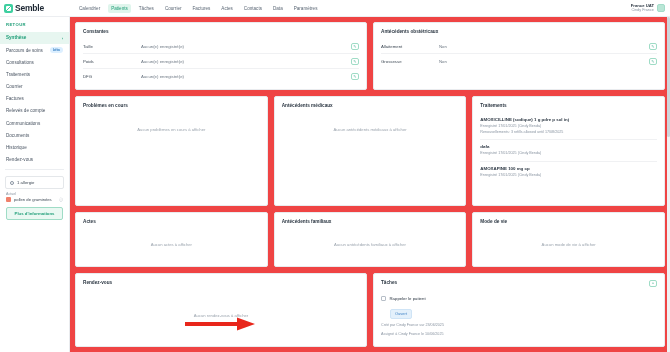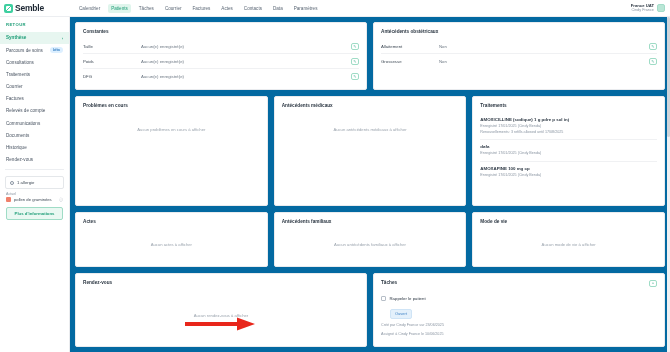--- a/index.html
+++ b/index.html
@@ -2,21 +2,21 @@
 <html><head>
 <meta charset="utf-8">
 <style>
   * { box-sizing: border-box; margin: 0; padding: 0; }
   html, body {
     width: 670px; height: 352px;
     font-family: "Liberation Sans", sans-serif;
     background: #ffffff;
     overflow: hidden;
   }
-  .app { width: 670px; height: 352px; display: flex; flex-direction: column; background:#0369a1; }
+  .app { width: 670px; height: 352px; display: flex; flex-direction: column; background:#ef4444; }
 
   
   .topbar {
     height: 17px; min-height:17px; background:#ffffff;
     display:flex; align-items:center; border-bottom:1px solid #eceef1;
     padding-left:4px;
   }
   .brand { display:flex; align-items:center; gap:2px; width:66px; }
   .brand-mark {
     width:9px; height:9px; border-radius:2px; background:#3ecfa0;

